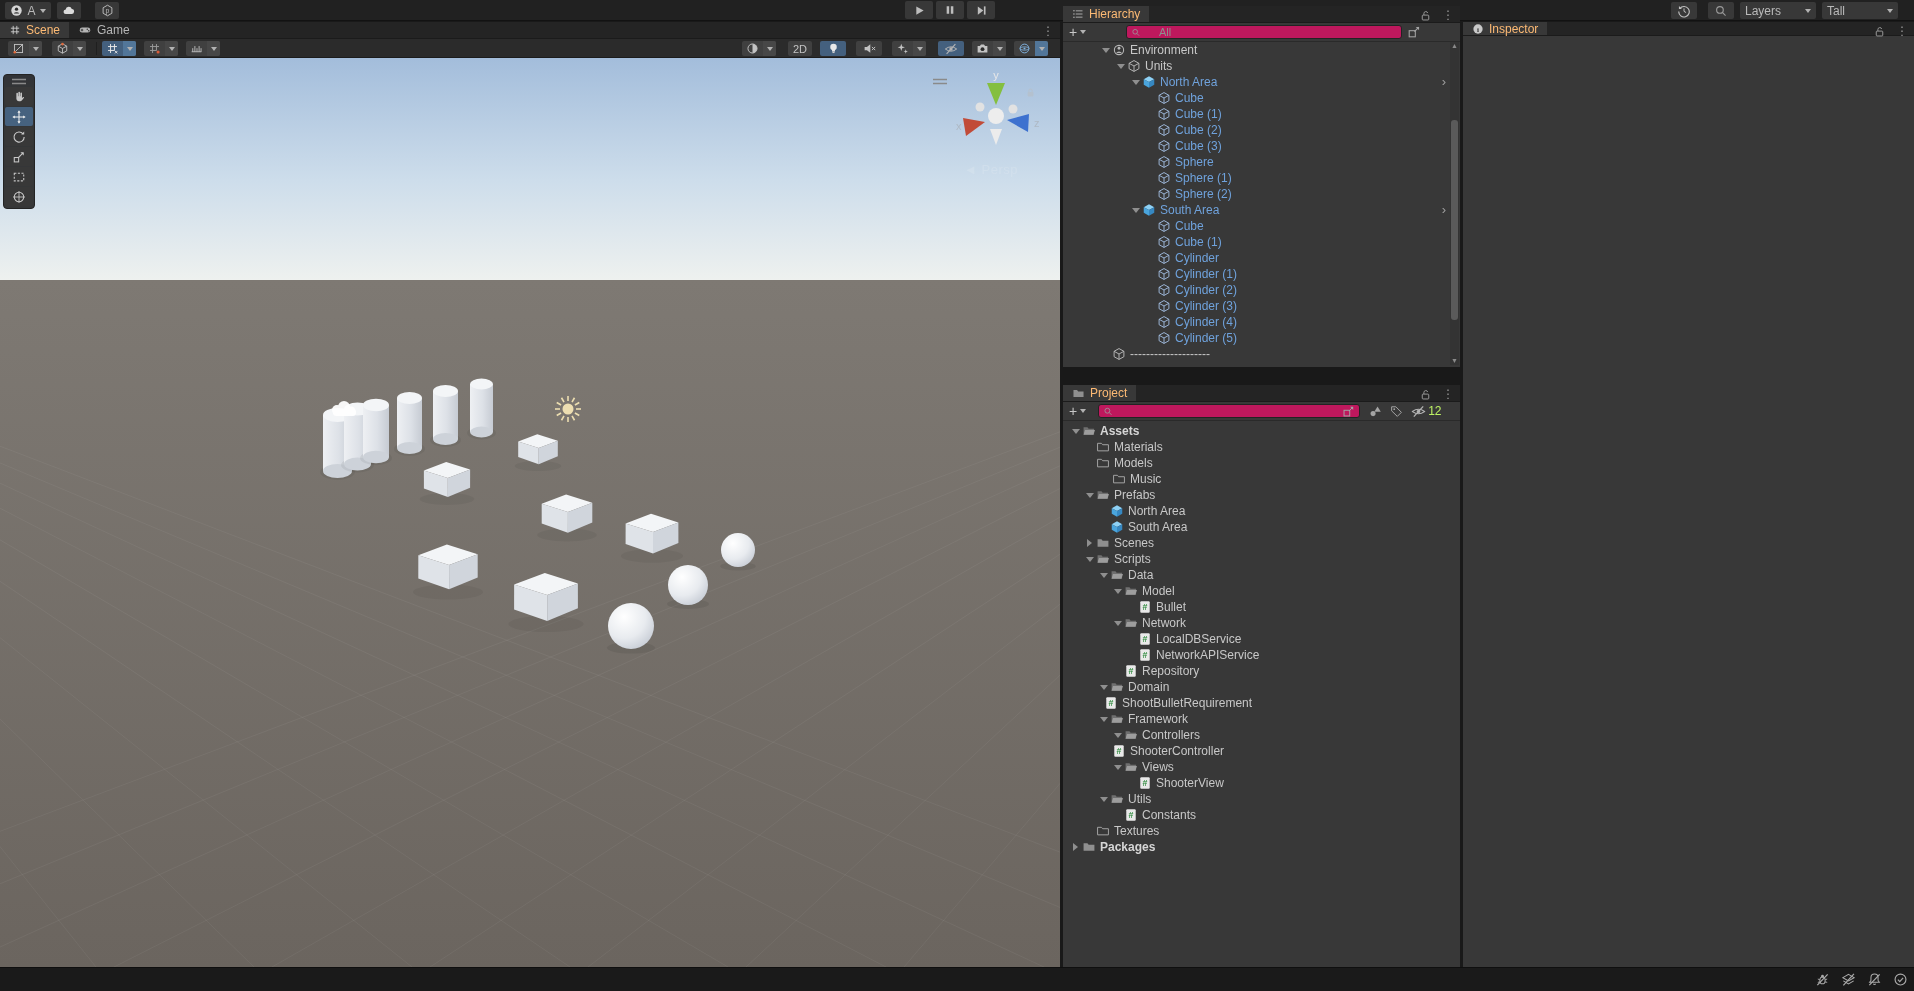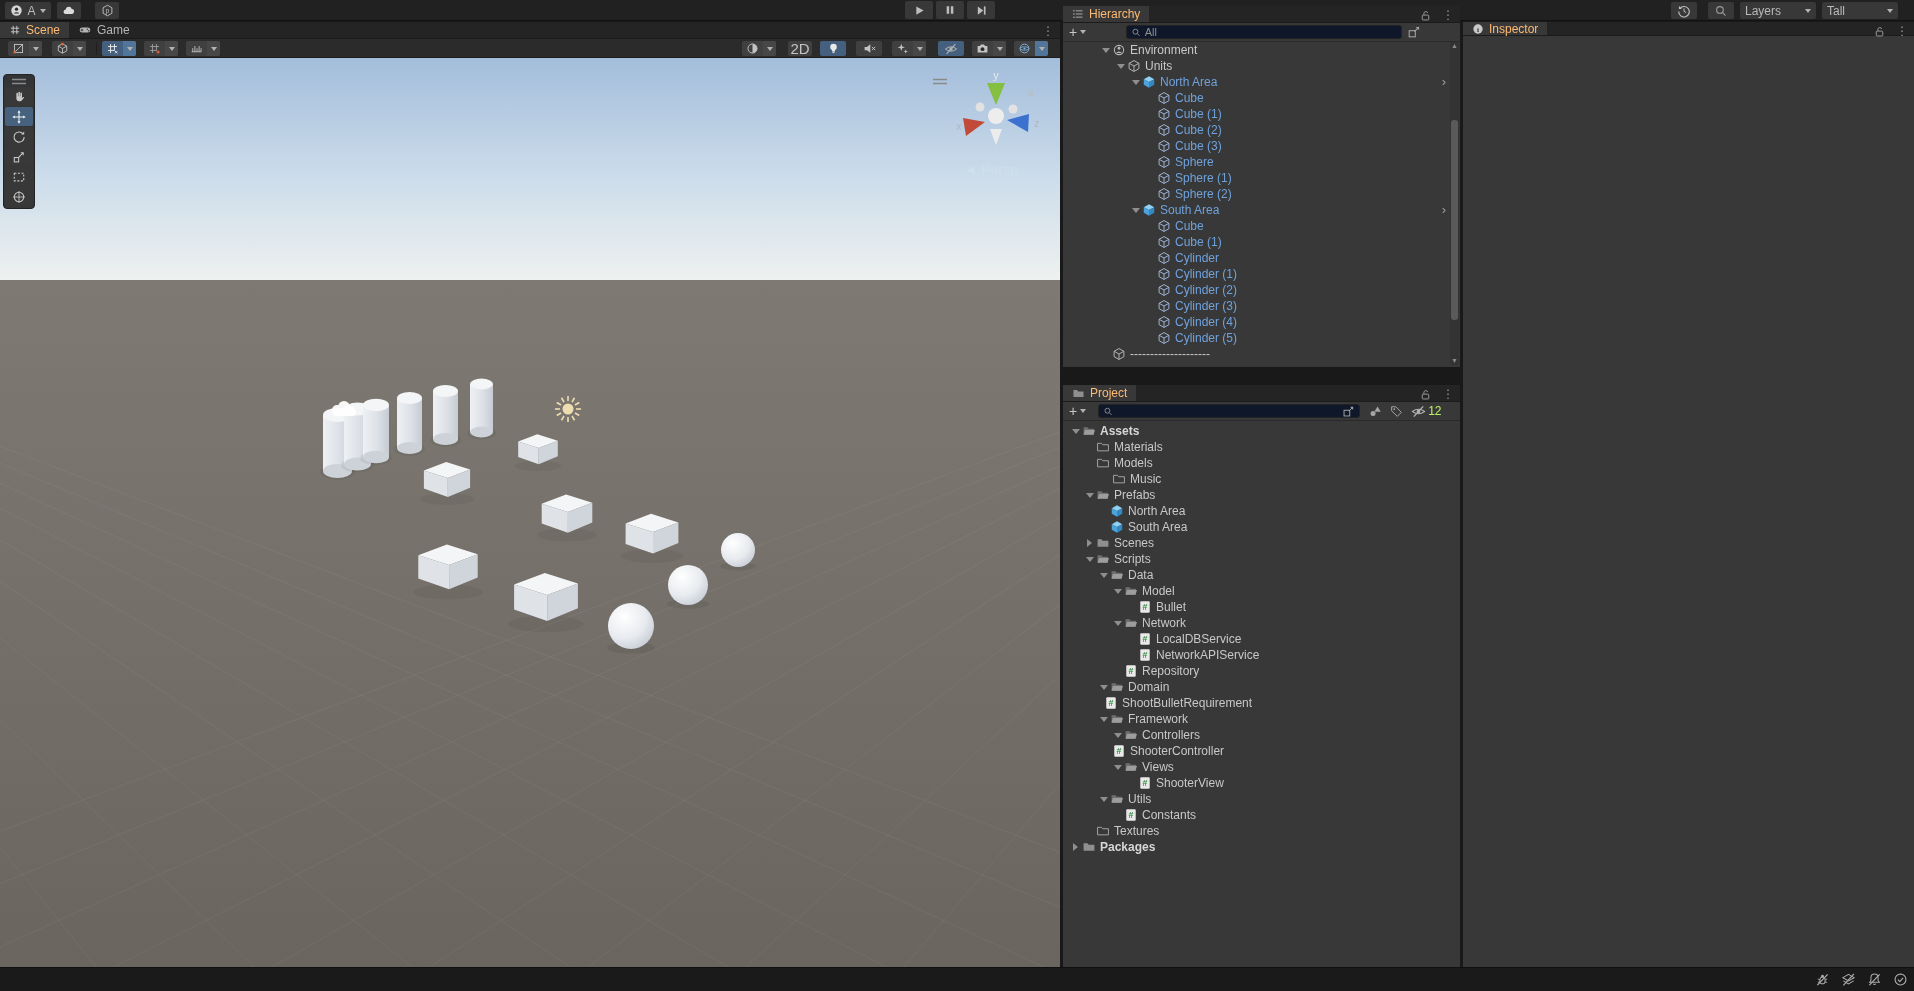--- a/index.html
+++ b/index.html
@@ -32,21 +32,21 @@
   .viewport{position:absolute;left:0;top:58px;width:1060px;height:909px;overflow:hidden;background:#6b655f}
   
   .palette{position:absolute;left:3px;top:16px;width:32px;background:rgba(40,40,40,.92);border:1px solid #242424;border-radius:4px;padding:2px 1px 1px}
   .palette .grip{height:9px;display:flex;align-items:center;justify-content:center}
   .pbt{width:28px;height:19px;margin:1px auto;background:#383838;border-radius:2px;display:flex;align-items:center;justify-content:center}
   .pbt.sel{background:#46627f}
   .persp{position:absolute;left:964px;top:104px;color:rgba(235,240,245,.22);font-size:13px;letter-spacing:.5px}
   
   .panel{position:absolute;background:#383838}
   .ptoolrow{position:absolute;left:0;right:0;top:17px;height:19px;background:#383838;border-bottom:1px solid #2a2a2a;display:flex;align-items:center}
-  .srch{height:14px;background:#0f172a;border:1px solid #232323;border-radius:3px;display:flex;align-items:center;gap:3px;padding:0 4px;color:#8f8f8f}
+  .srch{height:14px;background:#be185d;border:1px solid #232323;border-radius:3px;display:flex;align-items:center;gap:18px;padding:0 4px;color:#8f8f8f}
   .srch input{background:transparent;border:0;outline:none;color:#cfcfcf;font-size:11px;font-family:"Liberation Sans",sans-serif;width:100%}
   .srch input::placeholder{color:#8f8f8f}
   .treelist{position:absolute;left:0;right:0;overflow:hidden}
   .hrow,.prow{display:flex;align-items:center;height:16px;position:relative;white-space:nowrap}
   .tri{width:13px;height:16px;display:inline-flex;align-items:center;justify-content:center;flex:none}
   .tri.open:before{content:"";border-left:4px solid transparent;border-right:4px solid transparent;border-top:5px solid #8f8f8f}
   .tri.closed:before{content:"";border-top:4px solid transparent;border-bottom:4px solid transparent;border-left:5px solid #8f8f8f}
   .ic16{width:14px;height:14px;flex:none;margin-right:4px}
   .lbl{color:#c8c8c8;font-size:12px}
   .lbl.blue{color:#6fa2dc}
@@ -375,21 +375,21 @@
         </span>
     </div>
     <div class="stbtn" style="left:742px">
       <svg width="13" height="13">
           <use href="#shade"></use>
         </svg>
         <span class="stcaret">
           <span class="car"></span>
         </span>
     </div>
-    <div class="stbtn" style="left:788px;width:24px;color:#c3c3c3;font-size:15px">
+    <div class="stbtn" style="left:788px;width:24px;color:#c3c3c3;font-size:11px">
       <span>2D</span>
     </div>
     <div class="stbtn on" style="left:820px;width:26px">
       <svg width="13" height="13">
           <use href="#bulb"></use>
         </svg>
     </div>
     <div class="stbtn" style="left:856px;width:26px">
       <svg width="13" height="13">
           <use href="#audiox"></use>

